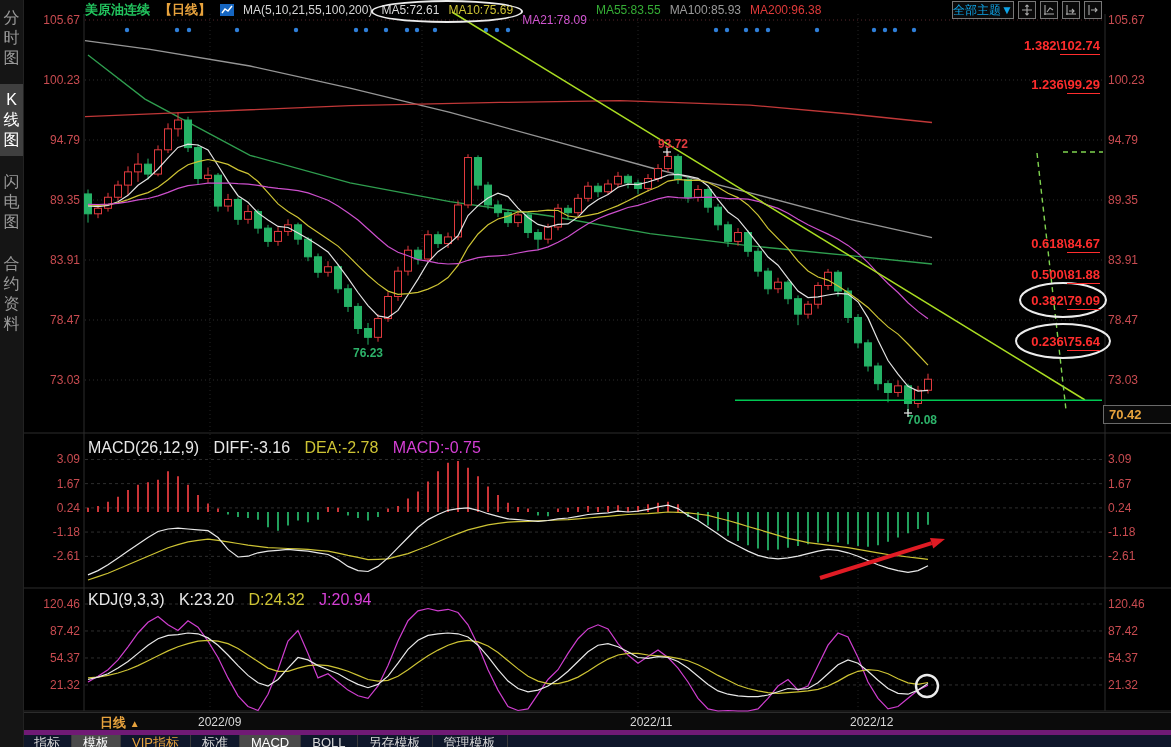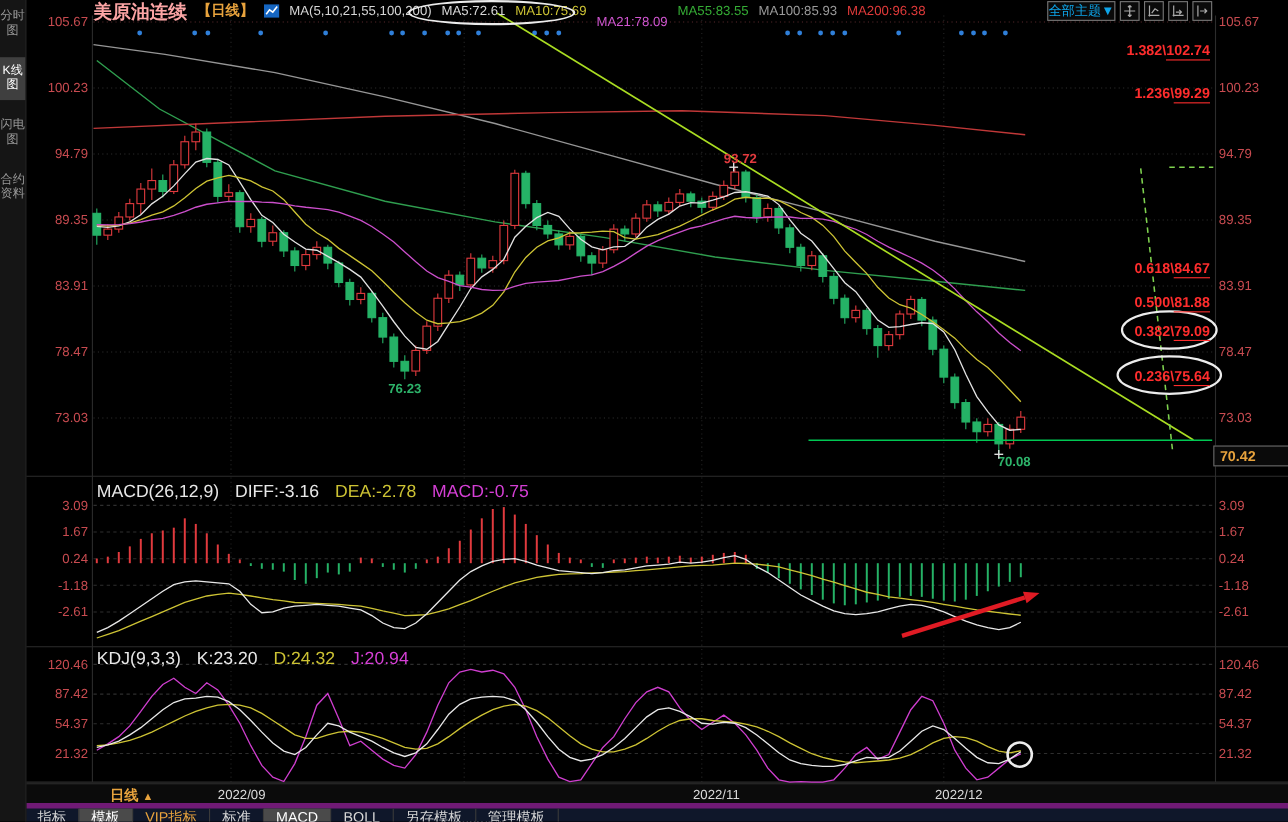--- a/index.html
+++ b/index.html
@@ -1,28 +1,28 @@
 <!DOCTYPE html>
 <html><head>
 <meta charset="utf-8">
 <style>
   html,body{margin:0;padding:0;background:#000;}
   #app{position:relative;width:1171px;height:747px;background:#000;overflow:hidden;
        font-family:"Liberation Sans","DejaVu Sans",sans-serif;}
   
   #sidebar{position:absolute;left:0;top:0;width:23px;height:747px;background:#151515;z-index:6;
            border-right:1px solid #222;}
-  .side-item{width:23px;color:#9a9a9a;font-size:11px;line-height:1.25;text-align:center;
+  .side-item{width:23px;color:#9a9a9a;font-size:16px;line-height:1.25;text-align:center;
              word-break:break-all;padding:6px 0;margin-top:10px;cursor:pointer;}
   .side-item:first-child{margin-top:2px;}
   .side-item.active{background:#3f3f3f;color:#fff;}
   
   #hdr{position:absolute;left:23px;top:0;height:20px;right:0;z-index:5;display:flex;
        align-items:center;padding-left:62px;gap:9px;font-size:12px;white-space:nowrap;}
-  #hdr .sym{color:#fca5a5;font-weight:bold;font-size:17px;}
+  #hdr .sym{color:#22c55e;font-weight:bold;font-size:13px;}
   #hdr .per{color:#e8a33d;font-weight:bold;font-size:13px;}
   #hdr .mas{color:#d6d6d6;}
   .ma5c{color:#d8d8d8;} .ma10c{color:#cdc334;} .ma21c{color:#d055d0;margin-top:20px;}
   .ma55c{color:#35ad35;} .ma100c{color:#9a9a9a;} .ma200c{color:#e03a3a;}
   #hdr-right{position:absolute;right:69px;top:1px;display:flex;gap:4px;align-items:center;z-index:6;}
   #theme-btn{border:1px solid #777;color:#0ea5e9;font-size:12px;padding:0 0;height:16px;
              line-height:16px;cursor:pointer;background:#0a0a0a;}
   .tool-btn{width:16px;height:16px;border:1px solid #777;display:flex;align-items:center;
             justify-content:center;cursor:pointer;background:#0a0a0a;}
   

